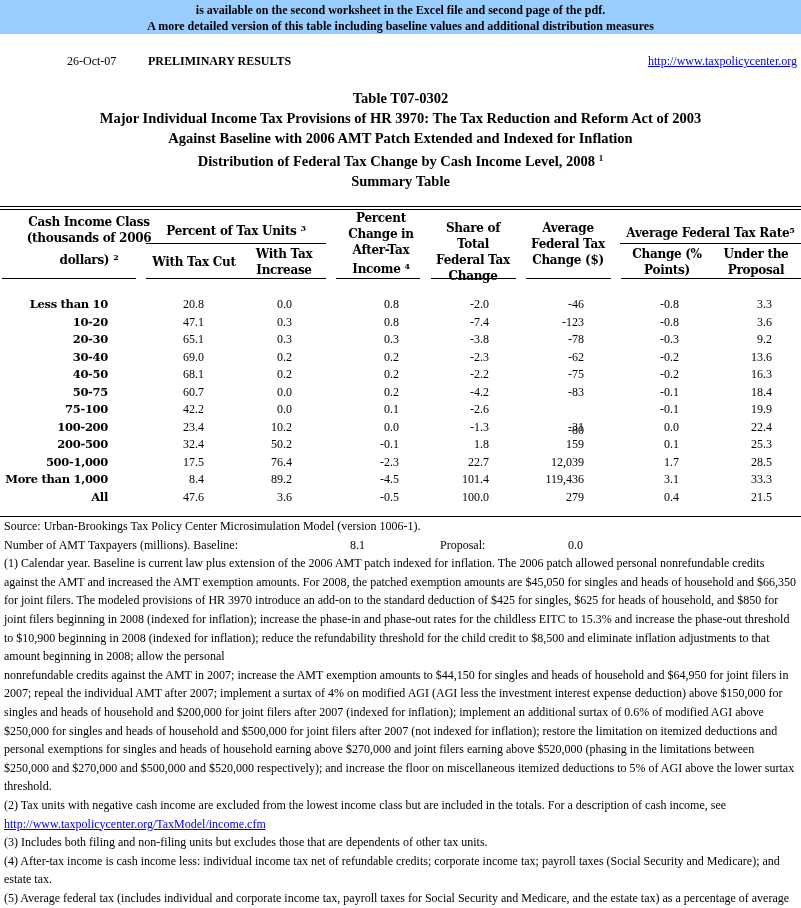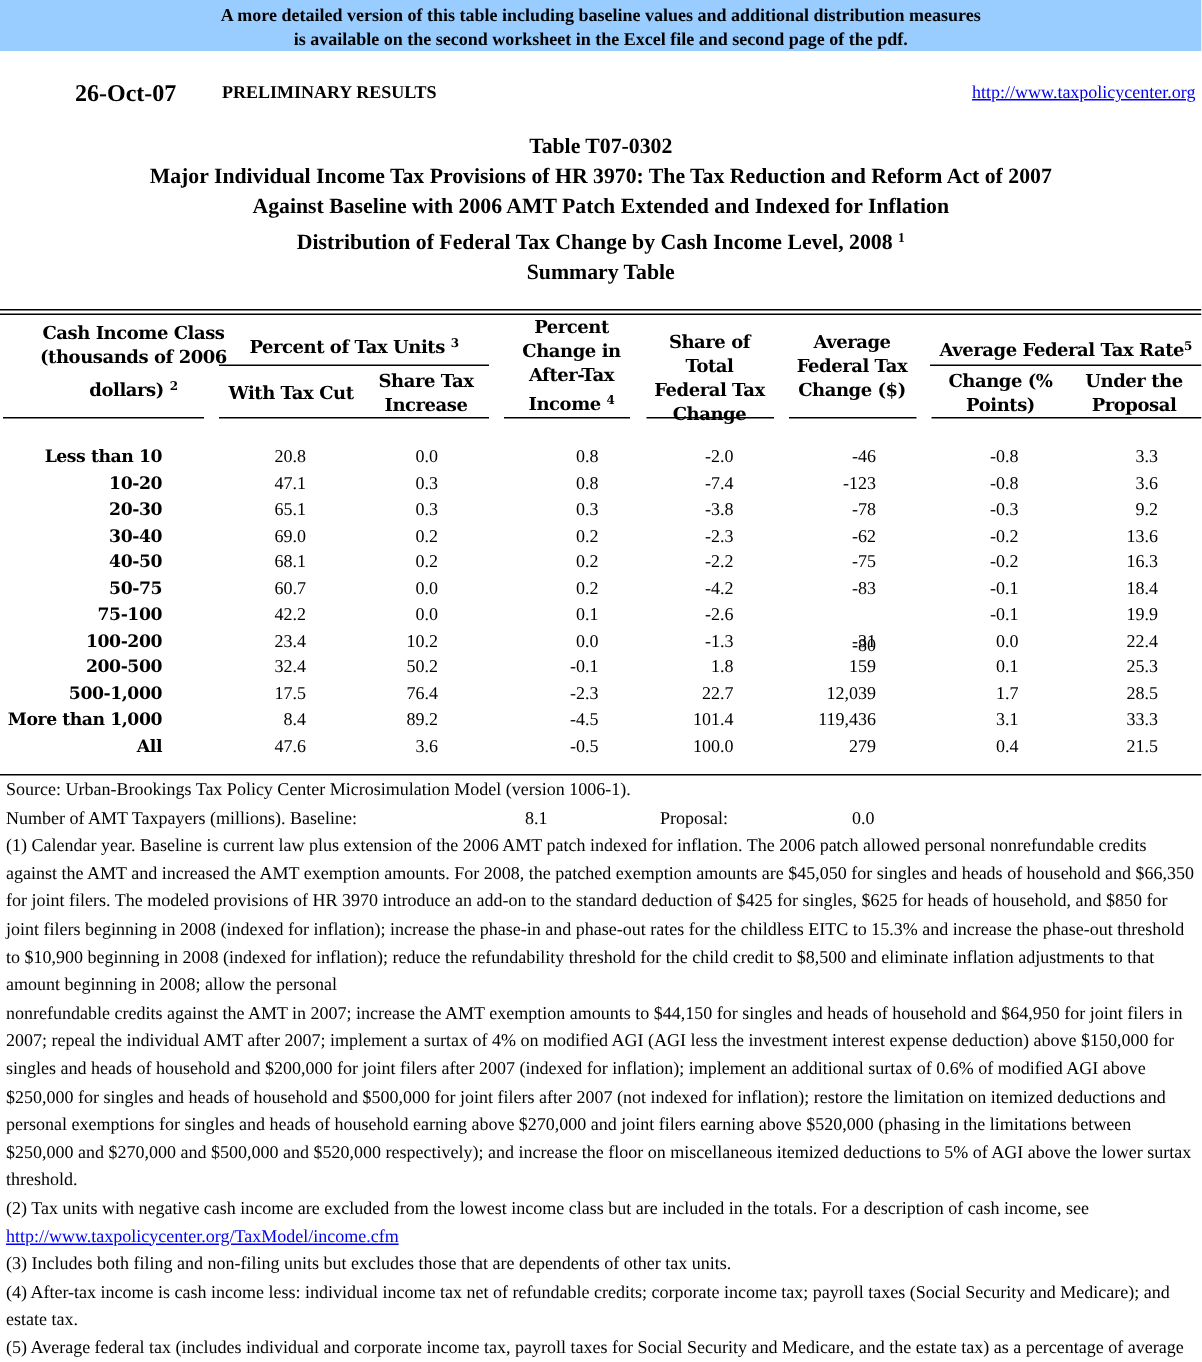--- a/index.html
+++ b/index.html
@@ -6,21 +6,21 @@
     body {
       width: 801px; height: 908px; overflow: hidden; position: relative;
       font-family: "Liberation Serif", "DejaVu Serif", serif; color: #000;
       font-size: 12px;
     }
     .banner {
       position: absolute; left: 0; top: 0; width: 801px; height: 34px;
       background: #99ccff; text-align: center; font-weight: bold;
       font-size: 12px; line-height: 16px; padding-top: 2px; box-sizing: border-box;
     }
-    .meta-date { position: absolute; left: 50px; top: 54px; font-weight: bold; font-size: 16px; }
+    .meta-date { position: absolute; left: 67px; top: 54px; font-weight: normal; font-size: 12px; }
     .meta-prelim { position: absolute; left: 148px; top: 54px; font-weight: bold; font-size: 12px; }
     .meta-url { position: absolute; right: 4px; top: 54px; font-size: 12px; color: #0000ee; text-decoration: underline; }
     .title-block {
       position: absolute; left: 0; top: 88px; width: 801px; text-align: center;
       font-weight: bold; font-size: 14.5px; line-height: 20px;
     }
     .title-block sup { font-size: 9px; vertical-align: 5px; }
     .dbl-rule { position: absolute; left: 0; width: 801px; height: 1px; background: #000; }
     .hline { position: absolute; height: 1px; background: #000; }
     .hdr {
@@ -38,31 +38,31 @@
     }
     .notes p { margin: 0; }
     .amt-line { position: relative; height: 18.6px; }
     .amt-line span { position: absolute; top: 0; }
     .note-link { color: #0000ee; text-decoration: underline; }
   </style>
 </head>
 <body>
 
 <div class="banner">
+  <div>is available on the second worksheet in the Excel file and second page of the pdf.</div>
   <div>A more detailed version of this table including baseline values and additional distribution measures</div>
-  <div>is available on the second worksheet in the Excel file and second page of the pdf.</div>
 </div>
 
 <div class="meta-date">26-Oct-07</div>
 <div class="meta-prelim">PRELIMINARY RESULTS</div>
 <a class="meta-url">http://www.taxpolicycenter.org</a>
 
 <div class="title-block">
   <div>Table T07-0302</div>
-  <div>Major Individual Income Tax Provisions of HR 3970: The Tax Reduction and Reform Act of 2007</div>
+  <div>Major Individual Income Tax Provisions of HR 3970: The Tax Reduction and Reform Act of 2003</div>
   <div>Against Baseline with 2006 AMT Patch Extended and Indexed for Inflation</div>
   <div><span>Distribution of Federal Tax Change by Cash Income Level, 2008</span> <sup>1</sup></div>
   <div>Summary Table</div>
 </div>
 
 <div class="dbl-rule" style="top:206px;"></div>
 <div class="dbl-rule" style="top:209px;"></div>
 
 <div class="hdr" style="left:2px; top:214px; width:132px;margin-left:21px;">
   <div>Cash Income Class</div>
@@ -70,21 +70,21 @@
   <div style="margin-top:3px;"><span>dollars)</span> <sup>2</sup></div>
 </div>
 
 <div class="hdr" style="left:146px; top:220px; width:180px;">
   <span>Percent of Tax Units</span> <sup>3</sup>
 </div>
 <div class="hline" style="left:146px; top:243px; width:180px;"></div>
 
 <div class="hdr" style="left:146px; top:254px; width:96px;">With Tax Cut</div>
 <div class="hdr" style="left:240px; top:246px; width:88px;">
-  <div>Share Tax</div>
+  <div>With Tax</div>
   <div>Increase</div>
 </div>
 
 <div class="hdr" style="left:336px; top:210px; width:90px;">
   <div>Percent</div>
   <div>Change in</div>
   <div>After-Tax</div>
   <div><span>Income</span> <sup>4</sup></div>
 </div>
 

